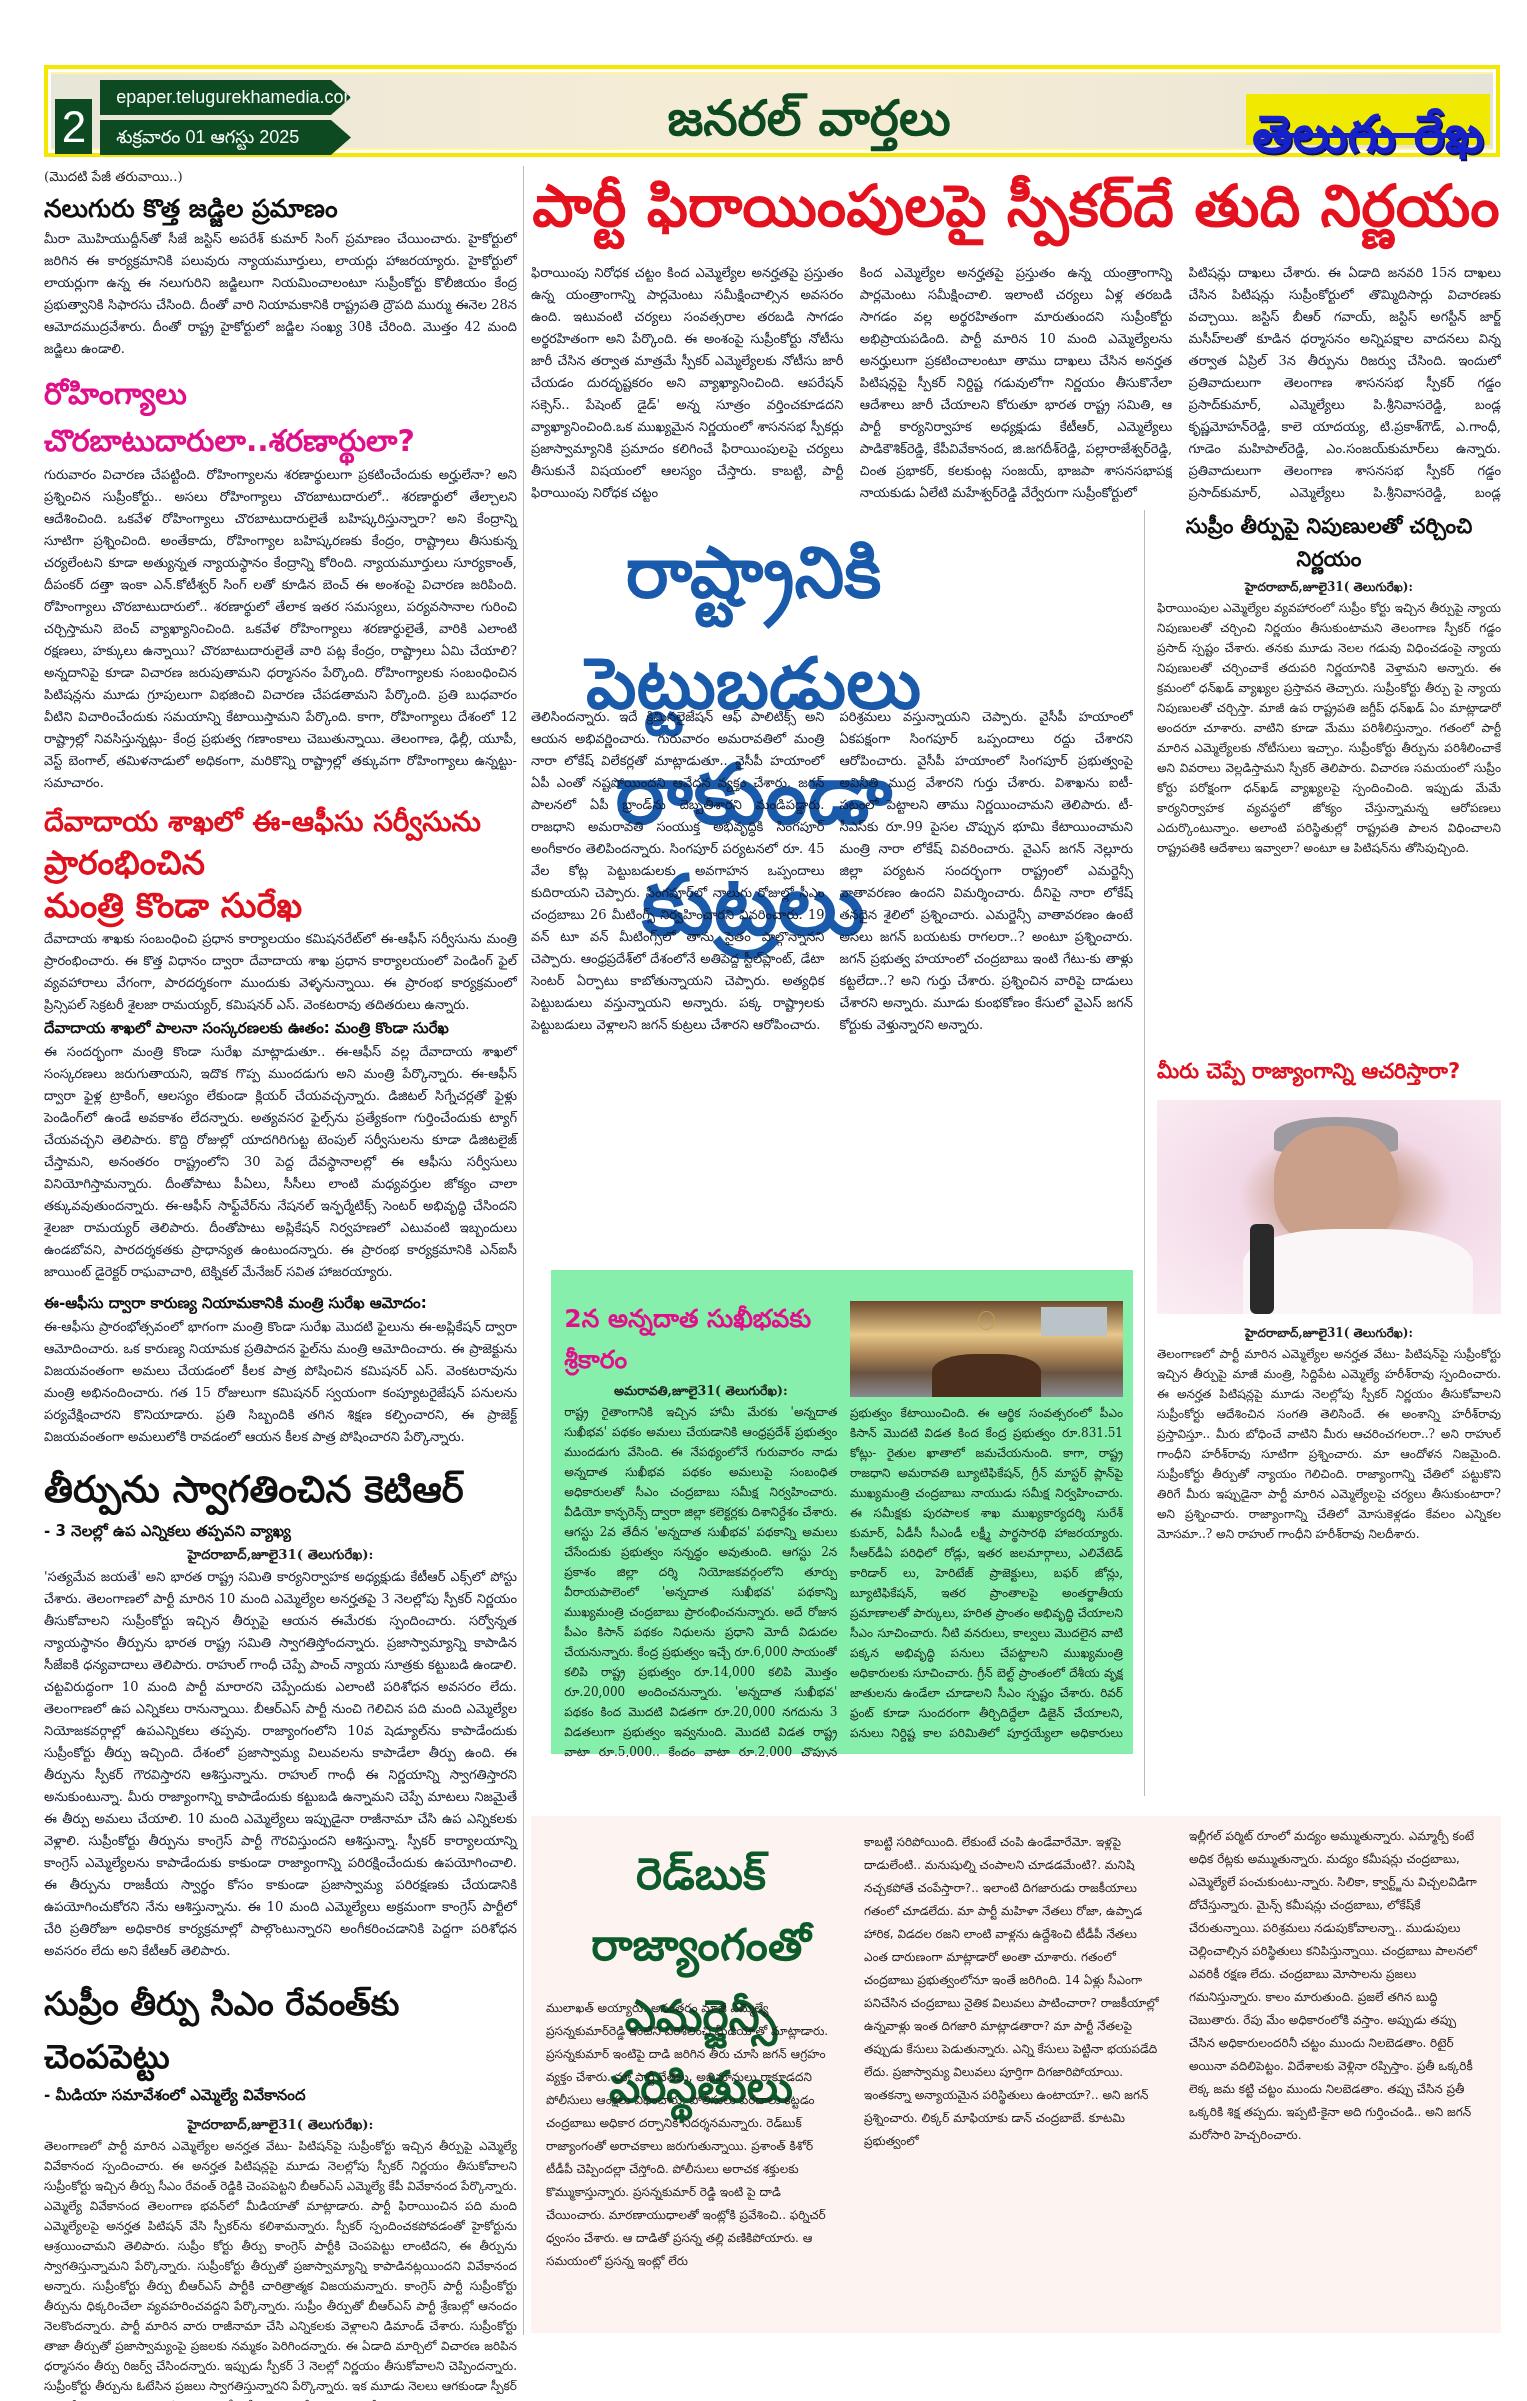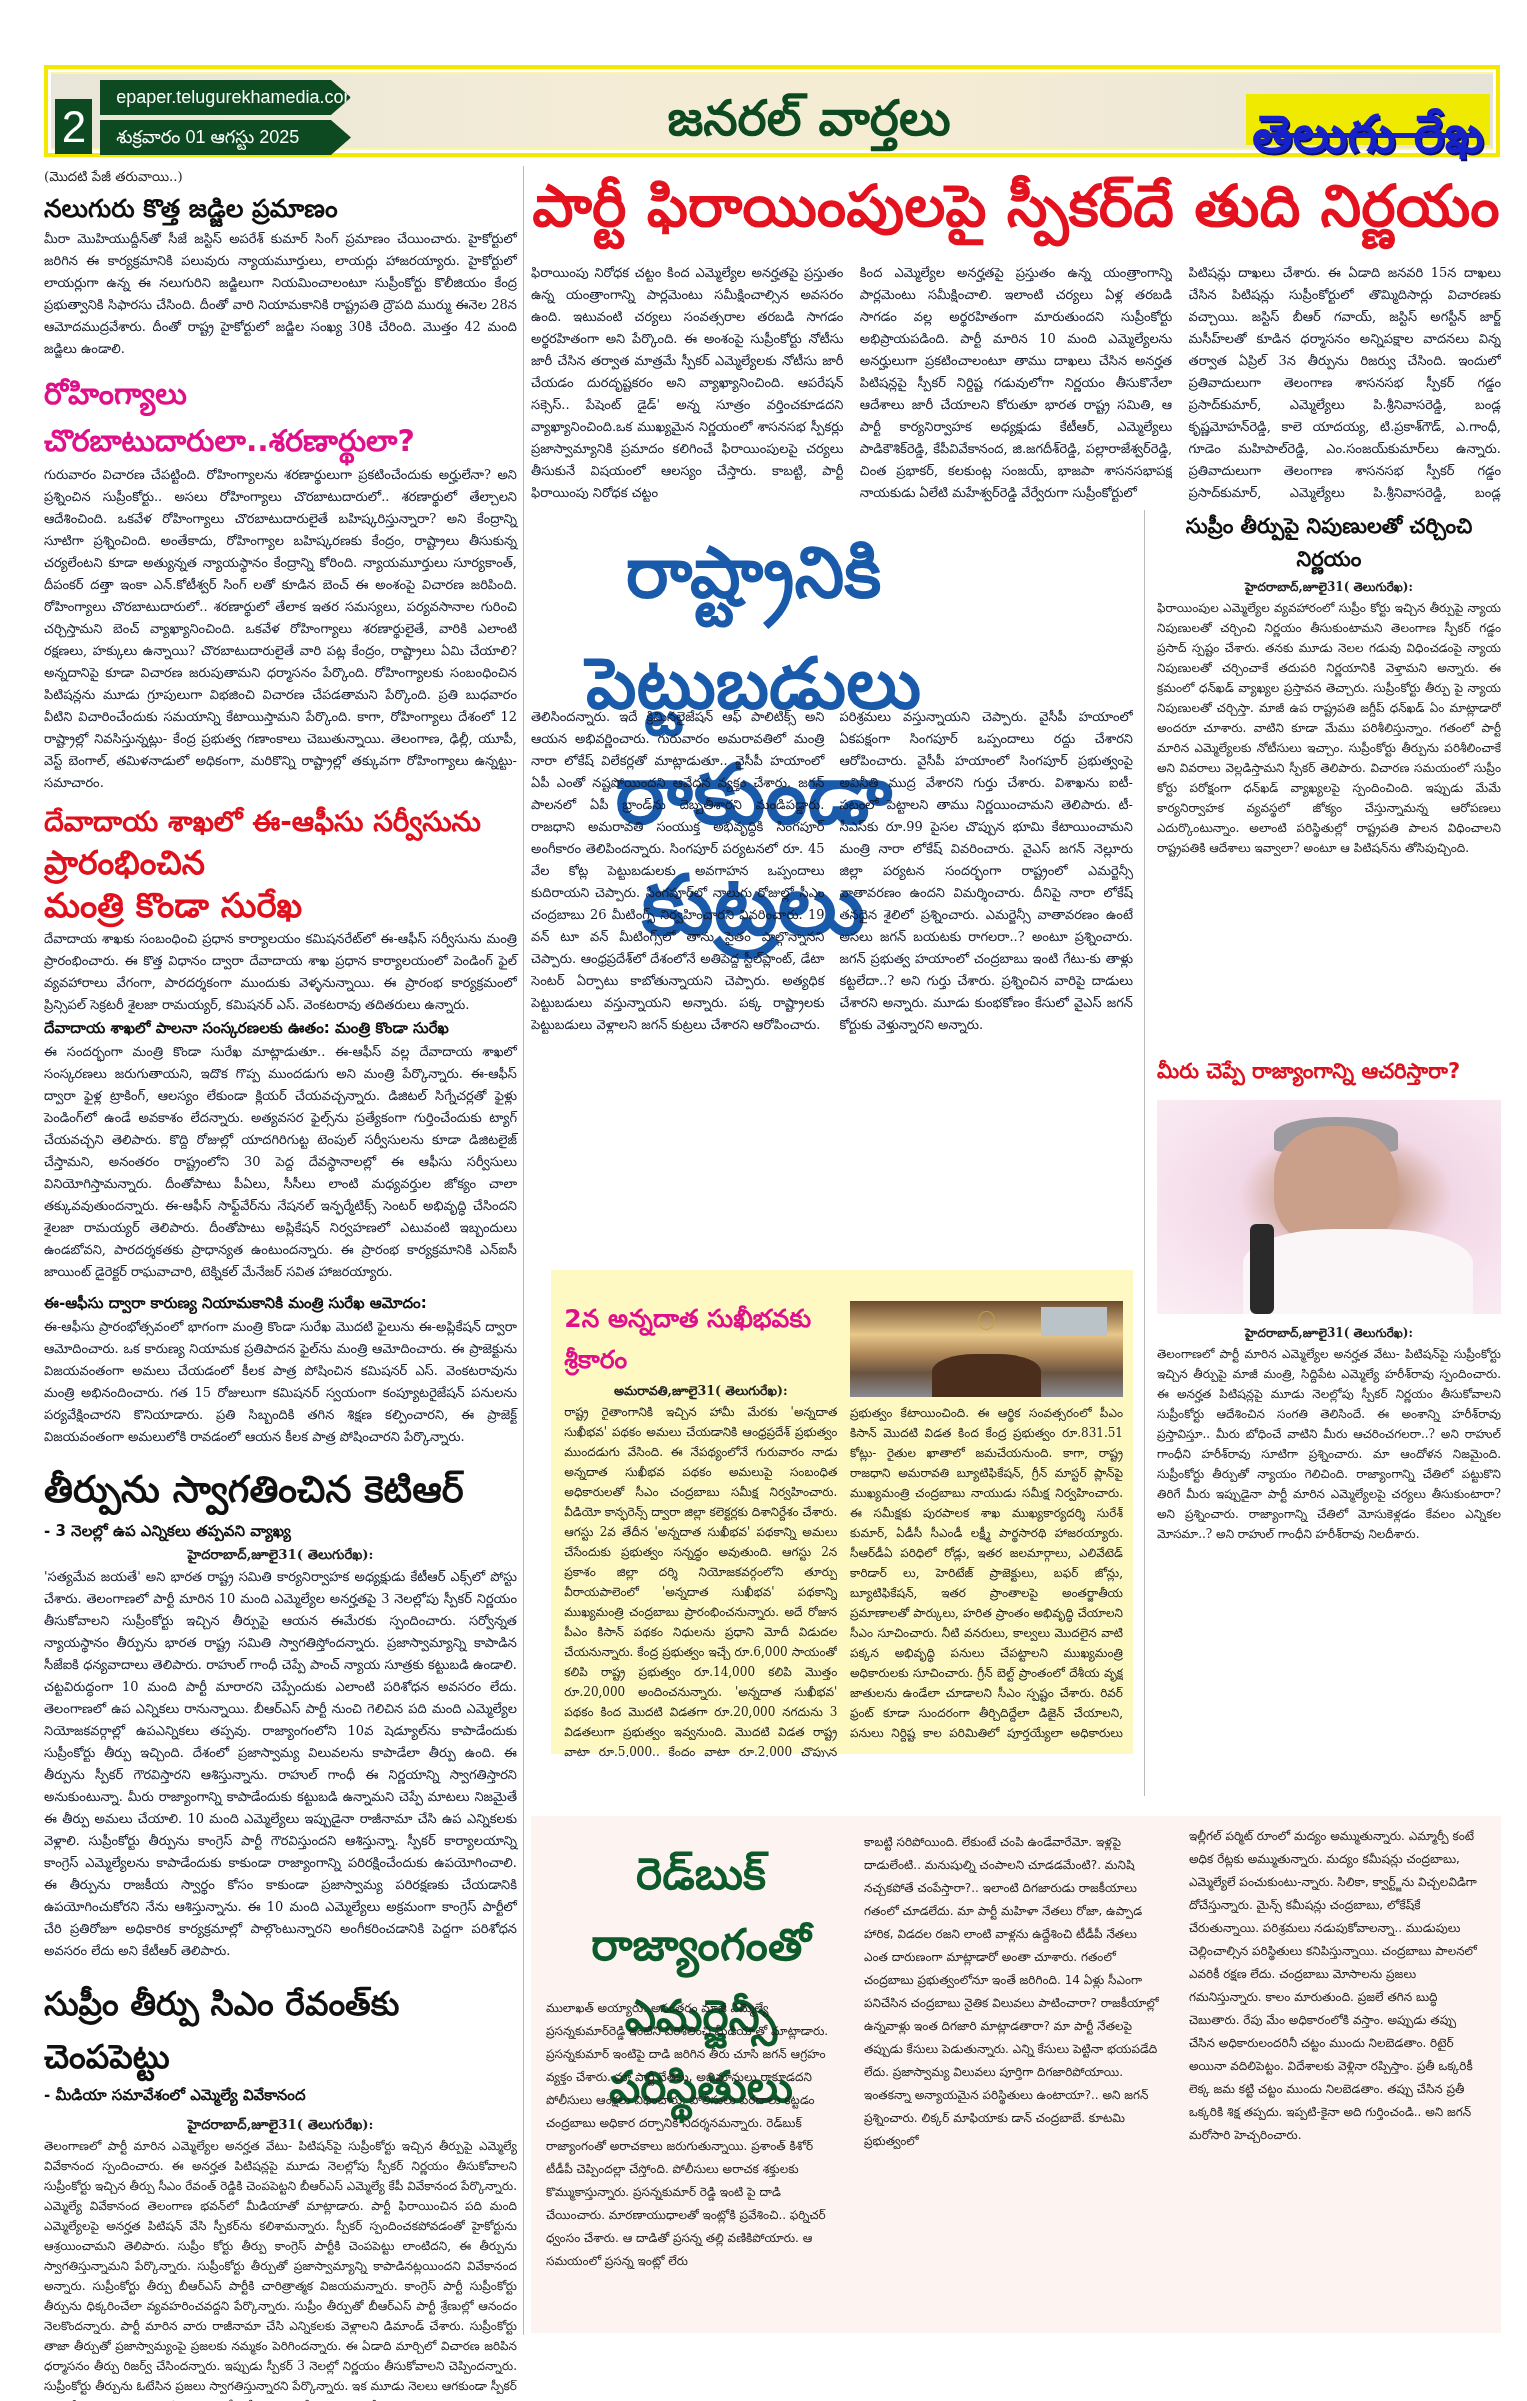--- a/index.html
+++ b/index.html
@@ -60,21 +60,21 @@
   .right-head { font-size: 21px; font-weight: bold; color: #111; line-height: 33px; text-align: center; }
   .photo { width: 100%; height: 214px; margin: 10.3px 0 7.4px 0;
     background: radial-gradient(ellipse at 55% 45%, #d8b29a 0%, #c69c86 18%, #f2d8e6 40%, #f7e4ee 70%, #fbeef4 100%);
     position: relative; overflow: hidden; }
   .photo .shirt { position: absolute; left: 25%; right: 8%; bottom: 0; height: 40%; background: #faf6f8; border-radius: 40% 40% 0 0; }
   .photo .face { position: absolute; left: 34%; top: 12%; width: 36%; height: 56%; background: #caa08a; border-radius: 45% 45% 40% 40%; }
   .photo .hair { position: absolute; left: 34%; top: 8%; width: 36%; height: 16%; background: #9d9aa0; border-radius: 50% 50% 10% 10%; }
   .photo .mic { position: absolute; left: 27%; top: 58%; width: 7%; height: 42%; background: #2a2a2a; border-radius: 6px; }
 
   
-  .anna-box { position: absolute; left: 551px; top: 1270px; width: 582px; height: 484px; background: #fef9c3; }
+  .anna-box { position: absolute; left: 551px; top: 1270px; width: 582px; height: 484px; background: #86efac; }
   .anna-left { position: absolute; left: 13.3px; top: 15px; width: 273px; }
   .anna-head { color: #e0108a; font-size: 25px; font-weight: bold; line-height: 41px; margin-top: 13.3px; }
   .anna-photo { position: absolute; left: 299px; top: 31px; width: 273px; height: 96px;
     background: linear-gradient(180deg, #6a4a2c 0%, #e7c78a 35%, #b08858 55%, #6a5440 75%, #8a8a90 100%); }
   .anna-photo .table { position: absolute; left: 30%; right: 30%; top: 55%; bottom: 0; background: #4b2e1c; border-radius: 40% 40% 0 0; }
   .anna-photo .screen { position: absolute; right: 6%; top: 6%; width: 24%; height: 30%; background: #b9c3c8; }
   .anna-photo .emblem { position: absolute; left: 47%; top: 10%; width: 6%; height: 20%; border-radius: 50%; border: 1.5px solid #c0a050; }
   .anna-right { position: absolute; left: 299px; top: 133px; width: 273px; }
 
   

